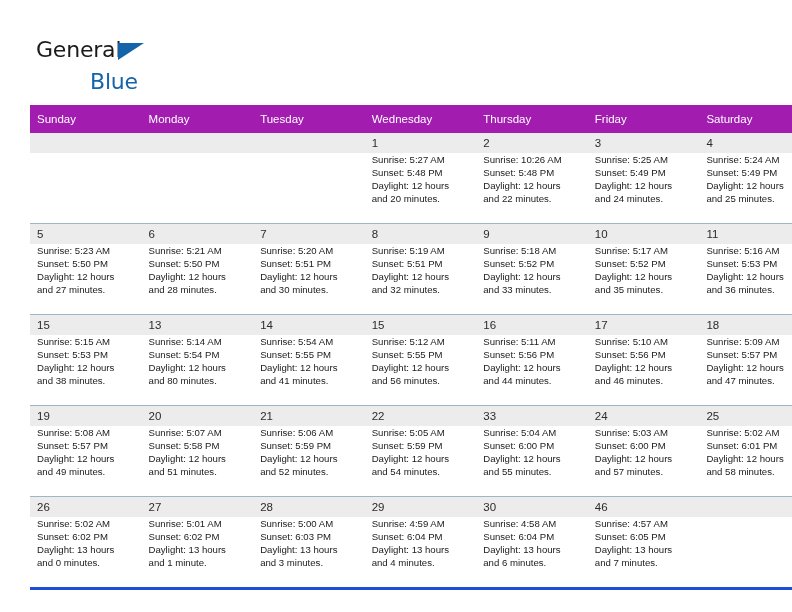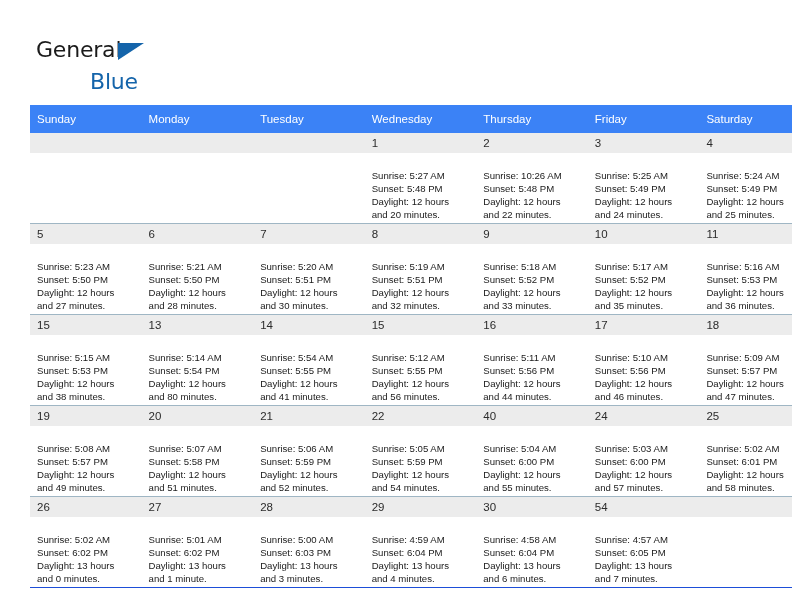--- a/index.html
+++ b/index.html
@@ -95,57 +95,57 @@
     left: 30px;
     top: 105px;
     width: 732px;
   }
   table.cal {
     border-collapse: collapse;
     table-layout: fixed;
     width: 732px;
   }
   table.cal th {
-    background: #3b82f6;
+    background: #a21caf;
     color: #ffffff;
     font-size: 11.5px;
     font-weight: 400;
     text-align: left;
     padding: 5px 0 5px 7px;
     height: 18px;
     border: none;
     width: 104.57px;
   }
   table.cal td {
     vertical-align: top;
     padding: 0;
     height: 90px;
     border-top: 1px solid #9fb6c4;
     background: #ffffff;
   }
   table.cal tr.week:first-child td {
     border-top: none;
   }
   table.cal tr.last-week td {
-    border-bottom: 1px solid #1d4ed8;
+    border-bottom: 3px solid #1d4ed8;
     margin-top: 24px;
   }
   .daynum {
     background: #ececec;
     font-size: 11.5px;
     color: #2b2b2b;
     padding: 3px 0 3px 7px;
     height: 14px;
     line-height: 14px;
   }
   .daynum.empty {
     color: transparent;
   }
   .details {
-    padding: 16px 6px 0 7px;
+    padding: 0 6px 0 7px;
     font-size: 9.6px;
     line-height: 13.1px;
     color: #1a1a1a;
   }
   .details div {
     white-space: nowrap;
   }
 </style>
 </head>
 <body>
@@ -385,21 +385,21 @@
             <td>
               <div class="daynum">22</div>
               <div class="details">
                 <div>Sunrise: 5:05 AM</div>
                 <div>Sunset: 5:59 PM</div>
                 <div>Daylight: 12 hours</div>
                 <div>and 54 minutes.</div>
               </div>
             </td>
             <td>
-              <div class="daynum">40</div>
+              <div class="daynum">33</div>
               <div class="details">
                 <div>Sunrise: 5:04 AM</div>
                 <div>Sunset: 6:00 PM</div>
                 <div>Daylight: 12 hours</div>
                 <div>and 55 minutes.</div>
               </div>
             </td>
             <td>
               <div class="daynum">24</div>
               <div class="details">
@@ -459,21 +459,21 @@
             <td>
               <div class="daynum">30</div>
               <div class="details">
                 <div>Sunrise: 4:58 AM</div>
                 <div>Sunset: 6:04 PM</div>
                 <div>Daylight: 13 hours</div>
                 <div>and 6 minutes.</div>
               </div>
             </td>
             <td>
-              <div class="daynum">54</div>
+              <div class="daynum">46</div>
               <div class="details">
                 <div>Sunrise: 4:57 AM</div>
                 <div>Sunset: 6:05 PM</div>
                 <div>Daylight: 13 hours</div>
                 <div>and 7 minutes.</div>
               </div>
             </td>
             <td>
               <div class="daynum empty">&nbsp;</div>
             </td>

